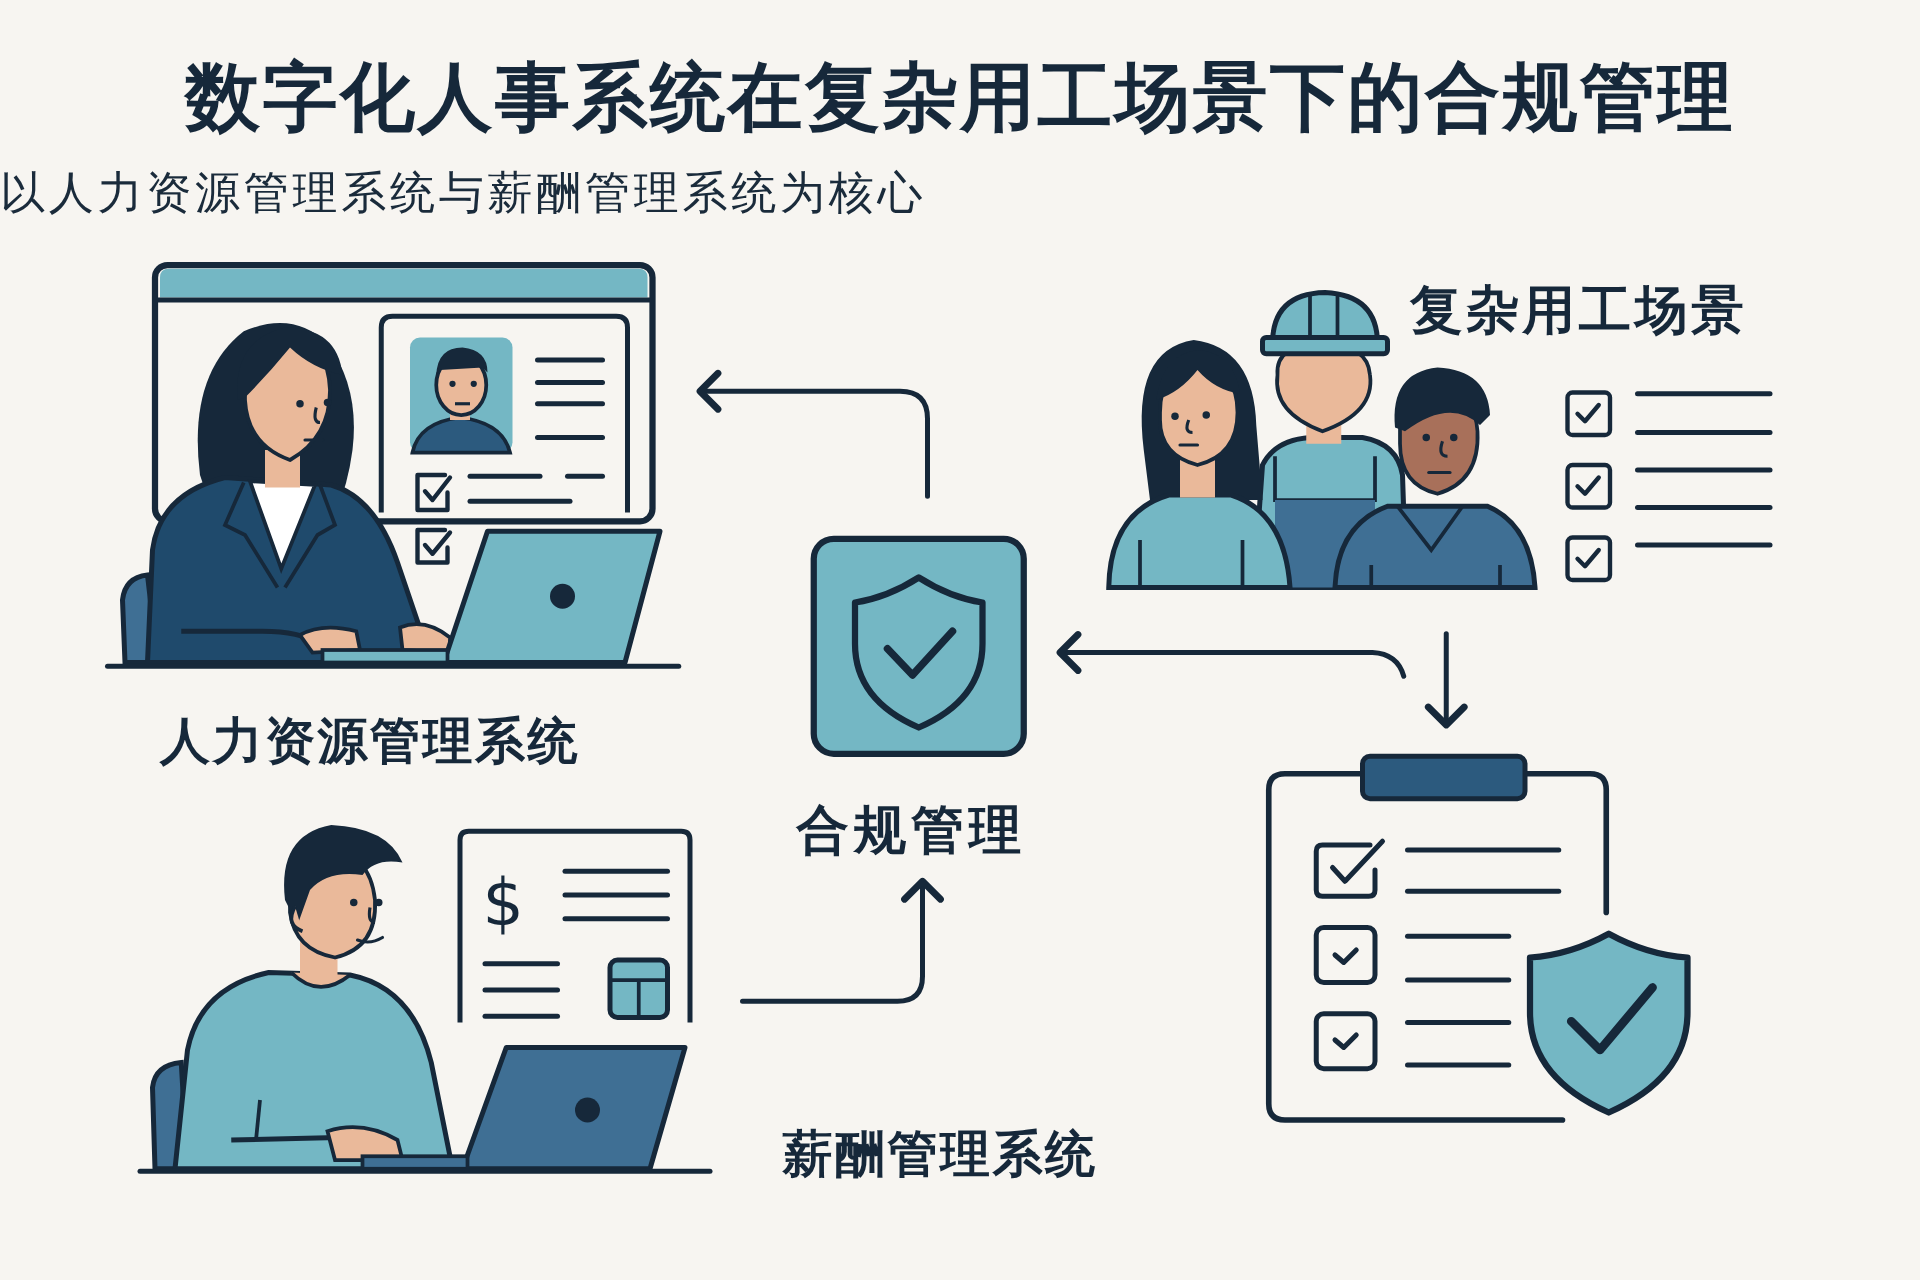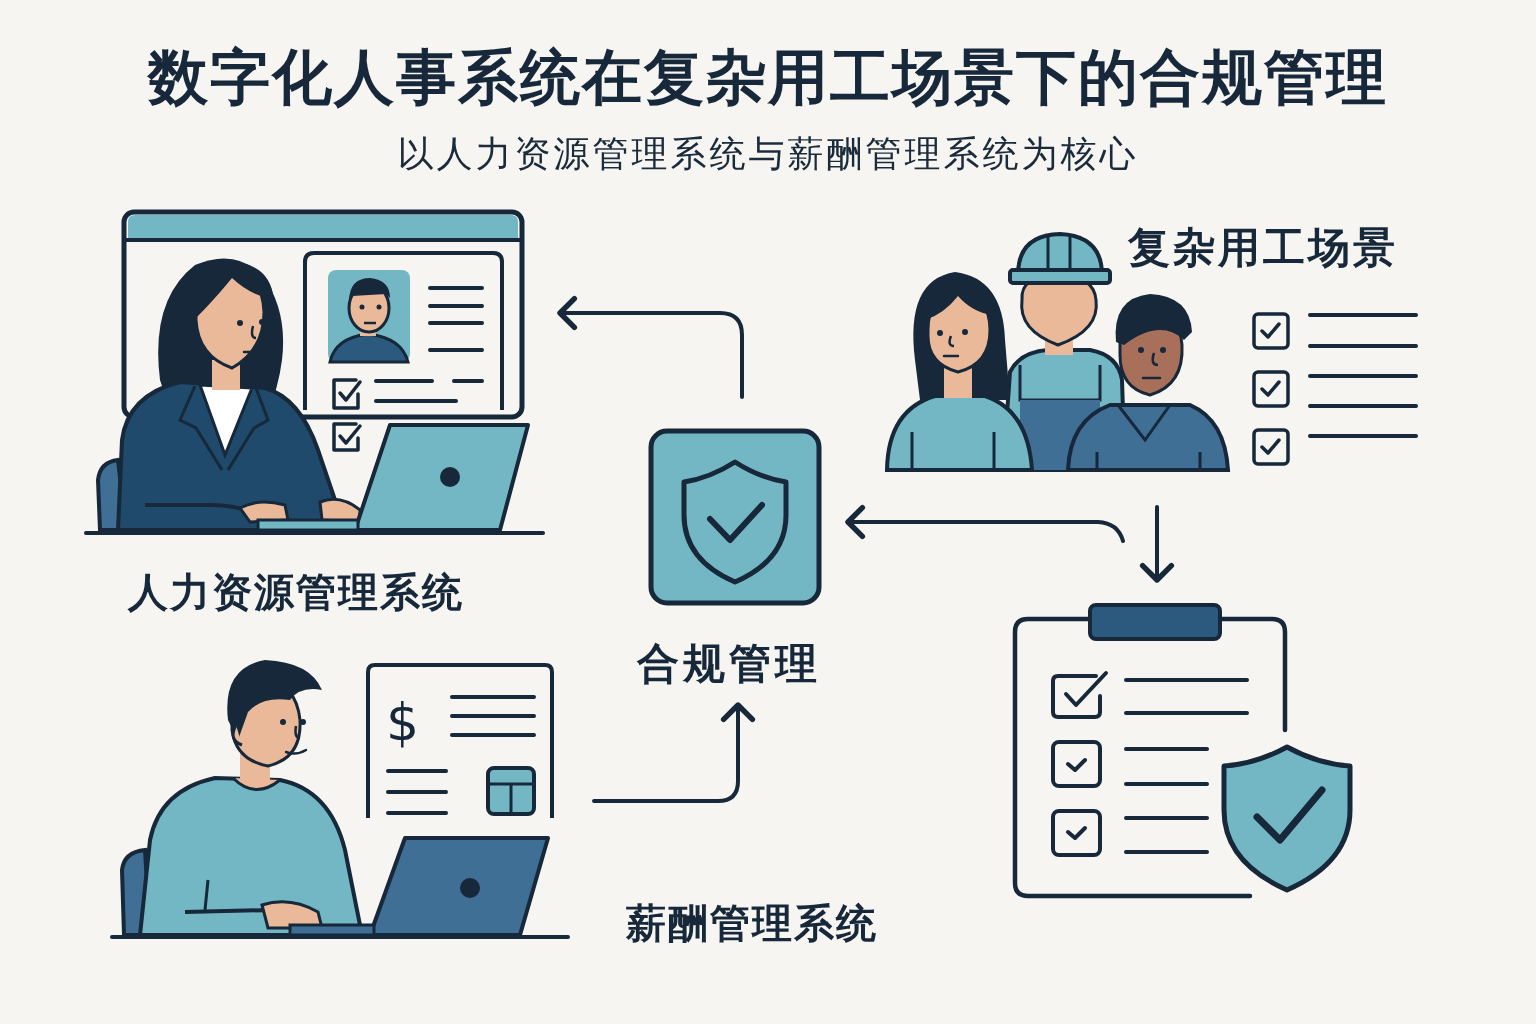--- a/index.html
+++ b/index.html
@@ -10,21 +10,21 @@
       color: #16283a;
       position: relative;
     }
     .title {
       position: absolute; left: 0; top: 38px; width: 1536px;
       text-align: center; font-size: 60px; font-weight: bold;
       letter-spacing: 2px; color: #16283a;
     }
     .subtitle {
       position: absolute; left: 0; top: 130px; width: 1536px;
-      text-align: center; font-size: 36px; letter-spacing: 3px; color: #1a2b3b;
+      font-size: 36px; letter-spacing: 3px; color: #1a2b3b;
     }
     svg.art { position: absolute; left: 0; top: 0; }
   </style>
 </head>
 <body>
 
 <div class="title">数字化人事系统在复杂用工场景下的合规管理</div>
 <div class="subtitle">以人力资源管理系统与薪酬管理系统为核心</div>
 
 <svg class="art" width="1536" height="1024" viewBox="0 0 1536 1024" xmlns="http://www.w3.org/2000/svg">

